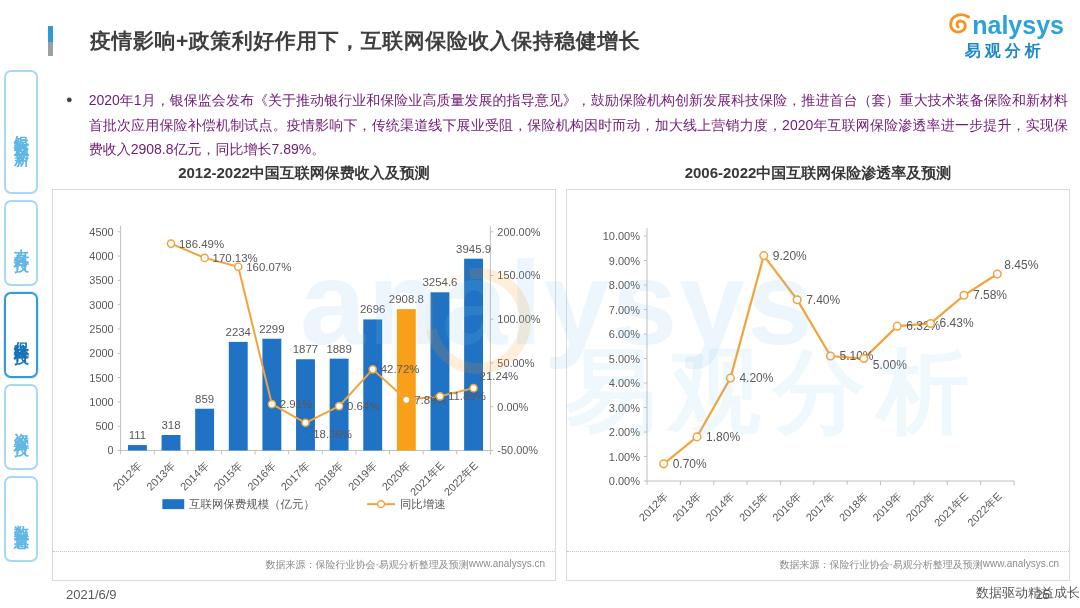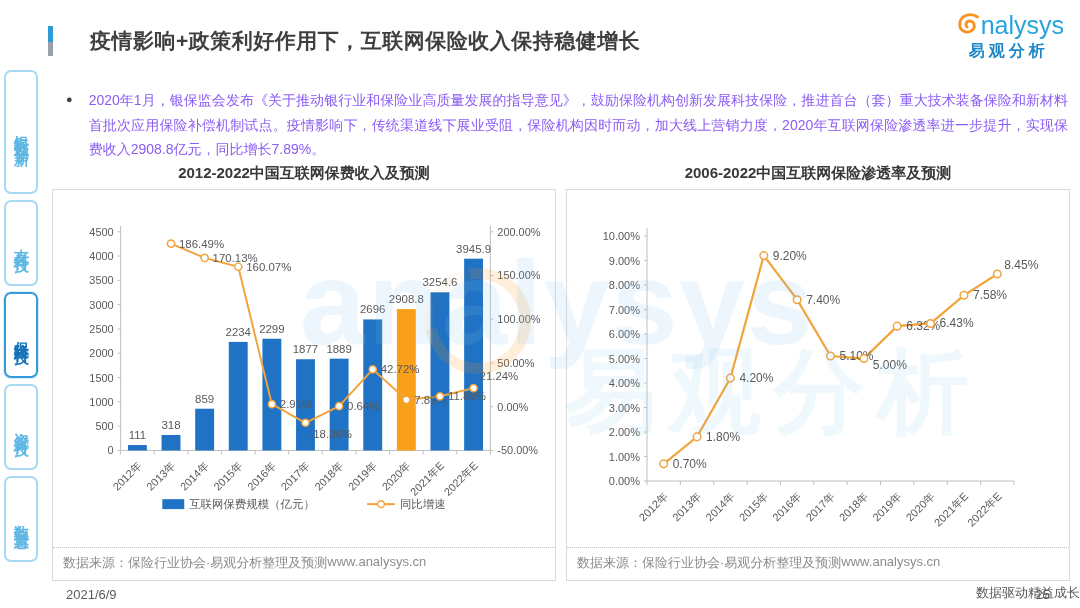--- a/index.html
+++ b/index.html
@@ -8,26 +8,26 @@
     background:#ffffff;font-family:"Liberation Sans","DejaVu Sans",sans-serif;
     color:#404040;
   }
   
   .title-row{position:absolute;left:48px;top:26px;display:flex;align-items:center;gap:28px;}
   .title-accent{width:5px;height:30px;margin-right:9px;
     background:linear-gradient(#2e9bd6 0 52%, #9aa0a6 52% 100%);}
   .page-title{font-size:21px;font-weight:bold;color:#3f3f3f;letter-spacing:.5px;}
   .logo{position:absolute;right:16px;top:10px;text-align:center;line-height:1;}
   .logo-top{display:flex;align-items:center;justify-content:center;}
-  .logo-en{font-size:25px;font-weight:normal;color:#29a3dc;letter-spacing:0;}
+  .logo-en{font-size:25px;font-weight:bold;color:#29a3dc;letter-spacing:0;}
   .logo-cn{font-size:16px;font-weight:bold;color:#1e88c7;letter-spacing:4px;margin-top:3px;}
   
   .intro{position:absolute;left:66px;top:88px;width:1002px;display:flex;}
   .bullet{font-size:11px;color:#404040;margin:5px 16px 0 0;}
-  .intro-text{font-size:14px;line-height:1.75;color:#8b5cf6;text-align:justify;}
+  .intro-text{font-size:14px;line-height:1.75;color:#701a75;text-align:justify;}
   
   .sidebar{position:absolute;left:4px;top:70px;width:34px;display:flex;flex-direction:column;gap:6px;}
   .side-tab{
     box-sizing:border-box;border:2px solid #a7d9f2;border-radius:7px;background:#fff;
     color:#5fb7e3;font-weight:bold;font-size:15px;
     display:flex;align-items:center;justify-content:center;
     writing-mode:vertical-rl;text-orientation:upright;letter-spacing:3px;
   }
   .side-tab.tall{height:124px;}
   .side-tab.short{height:86px;}
@@ -35,22 +35,22 @@
   
   .charts{position:absolute;left:52px;top:164px;width:1018px;display:flex;gap:10px;}
   .chart-col{flex:1;display:flex;flex-direction:column;min-width:0;}
   .chart-title{font-size:15px;font-weight:bold;color:#383838;text-align:center;margin:0 0 6px 0;}
   .panel{
     box-sizing:border-box;border:1px solid #dadada;height:392px;background:transparent;
     display:flex;flex-direction:column;justify-content:space-between;padding-top:6px;
   }
   .panel svg{display:block;width:100%;}
   .src-row{
-    border-top:1px dotted #c4c4c4;display:flex;justify-content:flex-start;
-    font-size:13px;color:#8c8c8c;padding:6px 10px 8px 10px;
+    border-top:1px dotted #c4c4c4;display:flex;justify-content:flex-end;
+    font-size:10px;color:#8c8c8c;padding:6px 10px 8px 10px;
   }
   
   .watermark{position:absolute;left:0;top:0;width:1080px;height:428px;pointer-events:none;z-index:5;}
   .wm-en{position:absolute;left:300px;top:235px;font-size:118px;font-weight:bold;
     color:rgba(125,195,232,0.15);letter-spacing:2px;}
   .wm-cn{position:absolute;left:565px;top:330px;font-size:92px;font-weight:bold;
     color:rgba(125,195,232,0.12);letter-spacing:12px;}
   .wm-ring{position:absolute;left:425px;top:268px;width:84px;height:84px;border-radius:50%;
     border:11px solid rgba(247,148,30,0.16);border-left-color:rgba(247,148,30,0.03);
     transform:rotate(35deg);}

